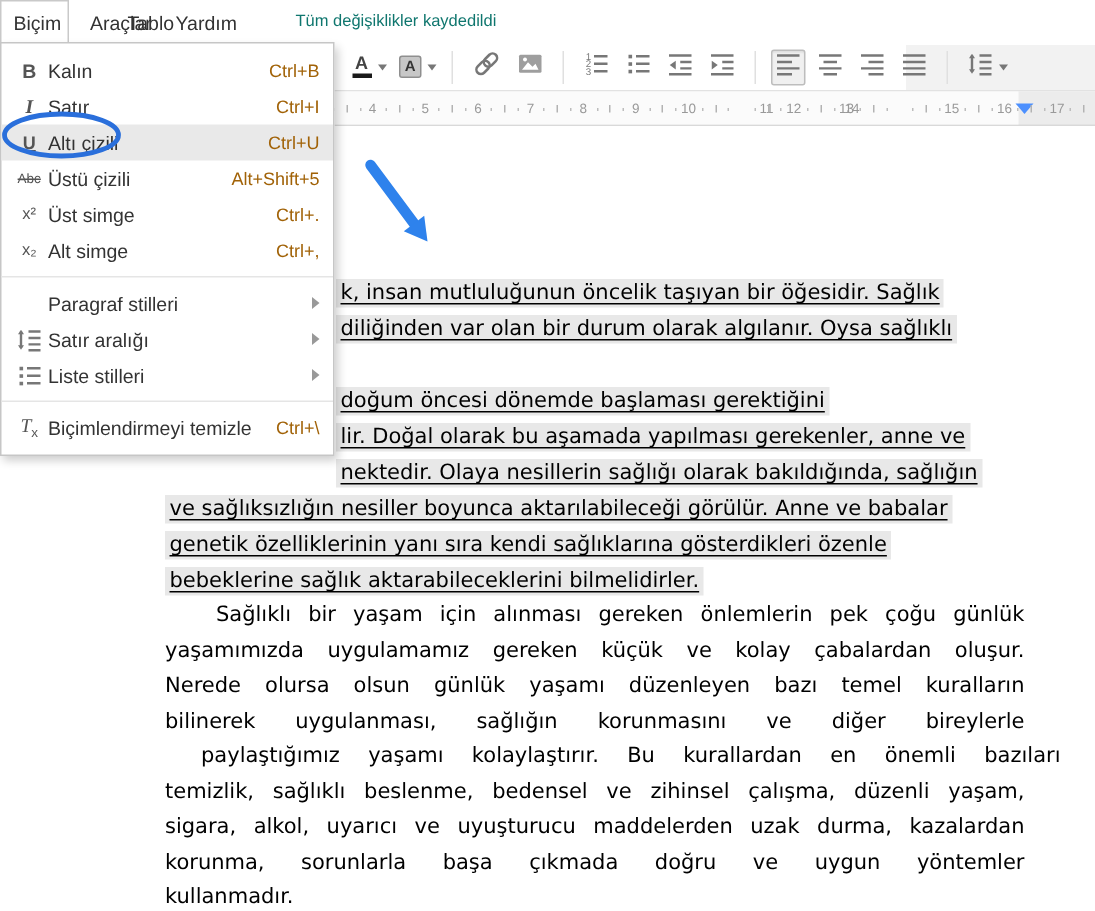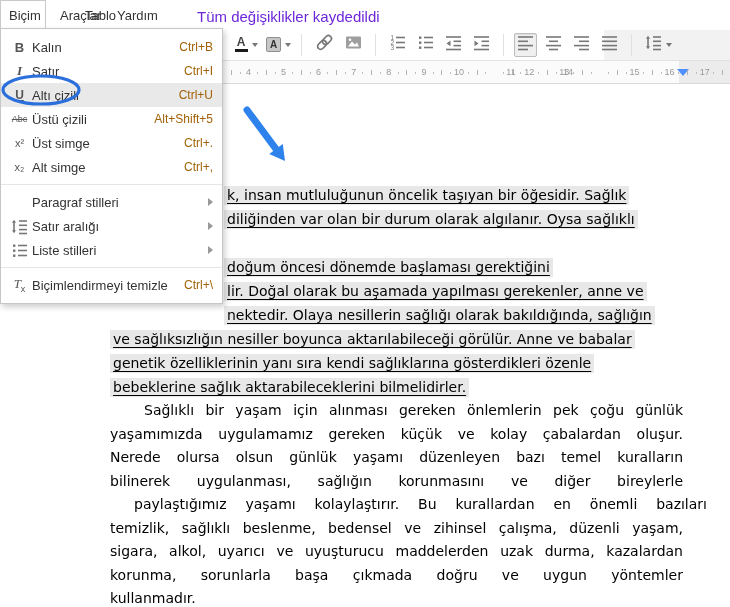--- a/index.html
+++ b/index.html
@@ -5,21 +5,21 @@
   html,body{margin:0;padding:0;background:#fff;}
   .screen{position:relative;width:730px;height:607px;overflow:hidden;background:#fff;
           font-family:"Liberation Sans",sans-serif;-webkit-font-smoothing:antialiased;}
 
   
   .menubar{position:absolute;left:0;top:0;width:730px;height:29px;background:#fff;z-index:4;}
   .menu-tab{position:absolute;left:0;top:0;width:46px;height:29px;background:#fff;
             border:1px solid #c9c9c9;border-bottom:none;box-sizing:border-box;z-index:6;
             font-size:13px;color:#333;display:flex;align-items:center;padding-left:8px;cursor:default;}
   .menubar-item{position:absolute;top:8px;font-size:13px;color:#333;cursor:default;}
-  .save-status{position:absolute;top:8px;left:197px;font-size:15px;color:#6d28d9;text-align:right;}
+  .save-status{position:absolute;top:8px;left:197px;font-size:11px;color:#0f766e;text-align:right;}
 
   
   .toolbar{position:absolute;left:0;top:29px;width:730px;height:32px;background:#fff;
            border-bottom:1px solid #e2e2e2;box-sizing:border-box;z-index:2;}
   .toolbar-fade{position:absolute;left:604px;top:1px;width:126px;height:30px;background:#f2f2f2;}
   .toolbar-buttons{position:absolute;left:231px;top:0;height:31px;display:flex;align-items:center;gap:5px;}
   .tb-btn{height:24px;min-width:20px;padding:0 2px;display:flex;align-items:center;justify-content:center;
           border-radius:2px;border:1px solid transparent;box-sizing:border-box;}
   .tb-btn.active{border:1px solid #bdbdbd;background:#f0f0f0;box-shadow:inset 0 1px 1px rgba(0,0,0,.08);}
   .tb-sep{width:1px;height:22px;background:#e0e0e0;margin:0 5px;flex:0 0 1px;}

